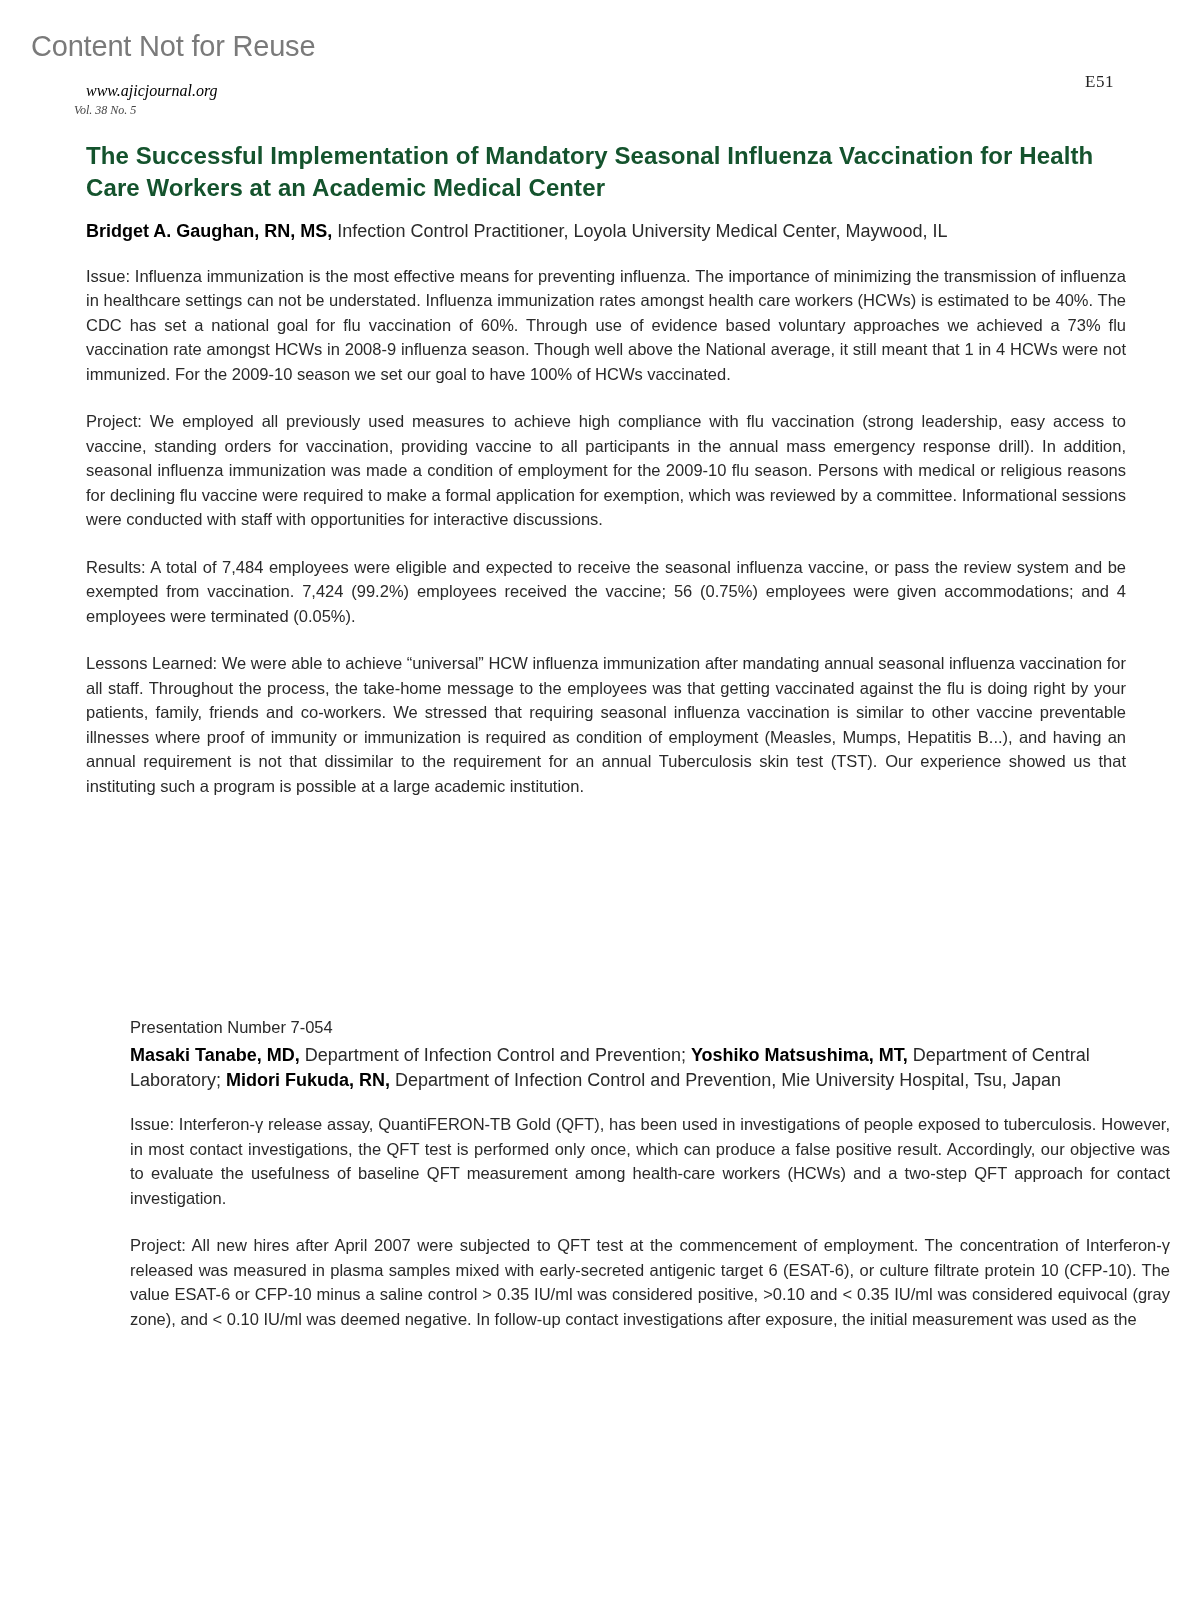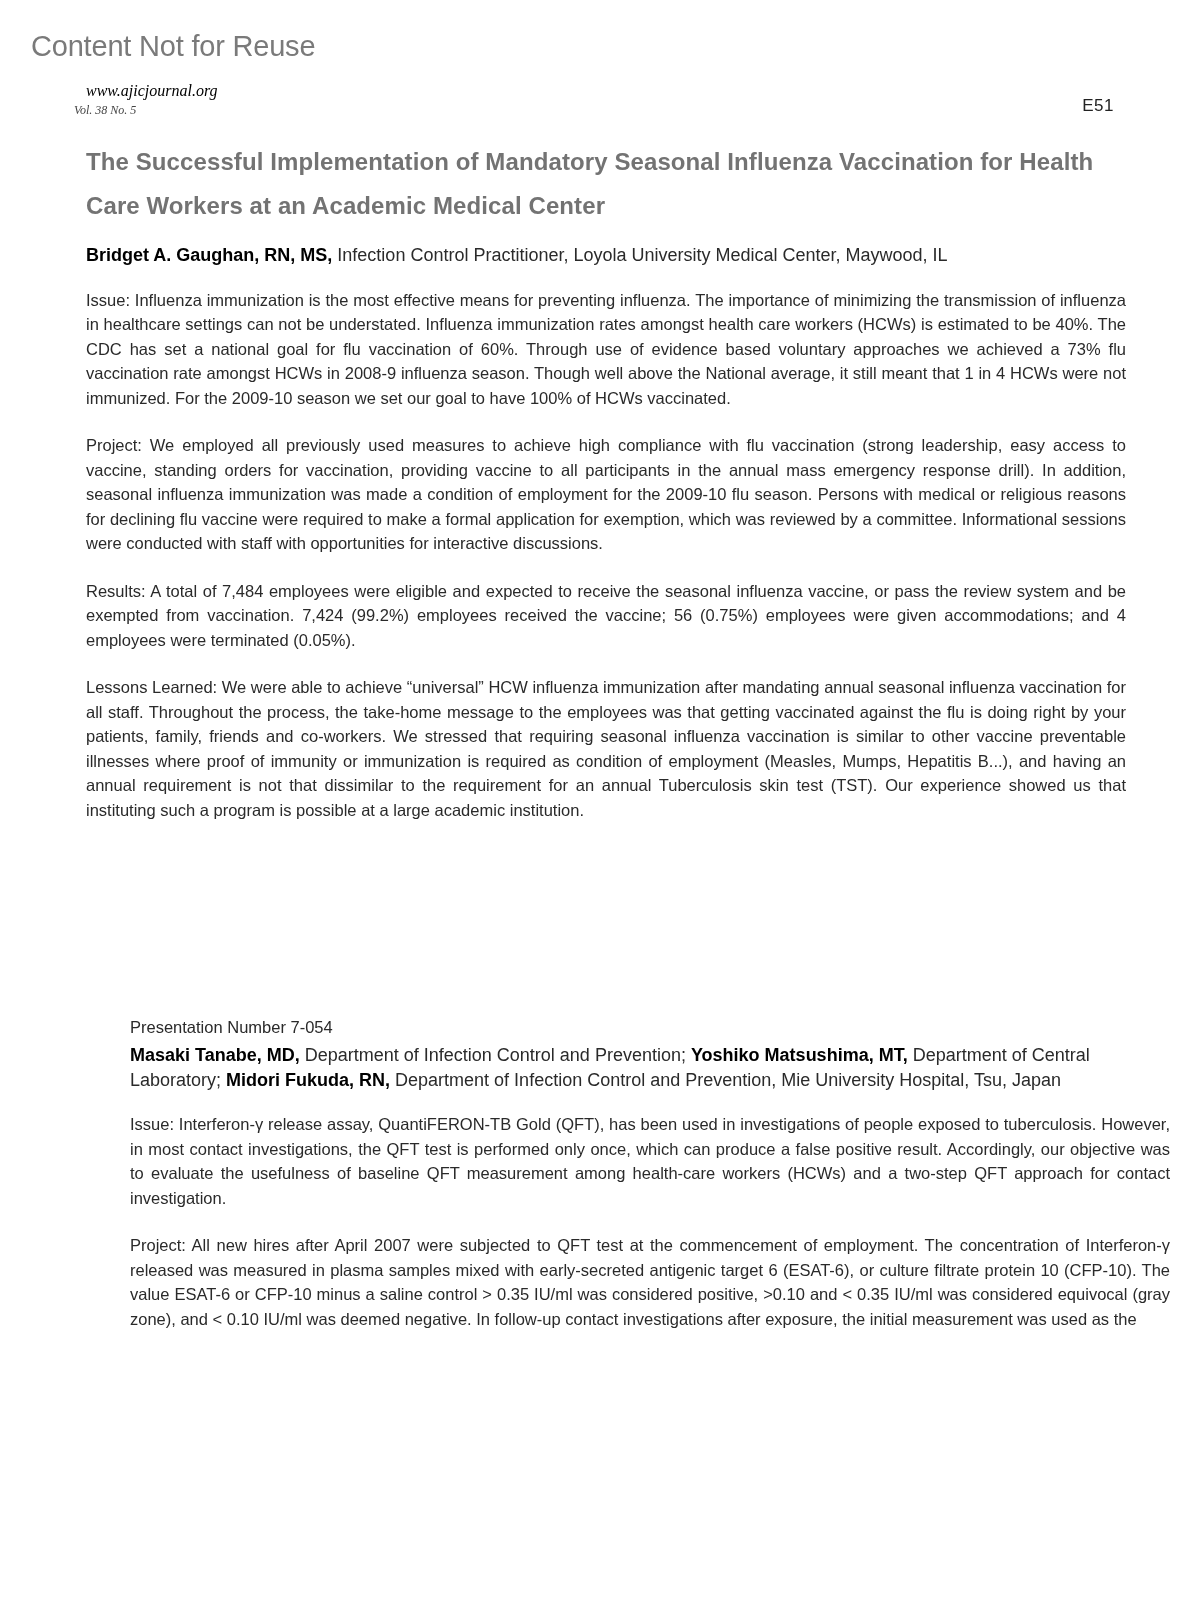--- a/index.html
+++ b/index.html
@@ -1,23 +1,23 @@
 <!DOCTYPE html>
 <html><head>
 <meta charset="utf-8">
 <style>
   html, body { margin: 0; padding: 0; background: #ffffff; }
   body { width: 1200px; height: 1607px; position: relative; overflow: hidden; font-family: "Liberation Sans", sans-serif; color: #1a1a1a; }
   .watermark { position: absolute; left: 31px; top: 30px; font-size: 29px; color: #7a7a7a; font-family: "Liberation Sans", sans-serif; letter-spacing: -0.2px; }
   .journal-url { position: absolute; left: 86px; top: 82px; font-family: "Liberation Serif", serif; font-style: italic; font-size: 16px; color: #000000; }
   .journal-vol { position: absolute; left: 74px; top: 103px; font-family: "Liberation Serif", serif; font-style: italic; font-size: 12px; color: #444; }
-  .page-number { position: absolute; right: 86px; top: 96px; font-size: 17px; color: #222; font-family: Liberation Sans, sans-serif; letter-spacing: 0.5px; }
+  .page-number { position: absolute; right: 86px; top: 72px; font-size: 17px; color: #222; font-family: Liberation Serif, serif; letter-spacing: 0.5px; }
   .abstract { position: absolute; left: 86px; width: 1040px; }
   .pres-num { font-size: 16.5px; color: #2a2a2a; margin: 0 0 6px 0; }
-  .title { font-size: 24px; font-weight: bold; line-height: 44px; margin: 0 0 15px 0; color: #737373; letter-spacing: 0.1px; }
+  .title { font-size: 24px; font-weight: bold; line-height: 32px; margin: 0 0 15px 0; color: #14532d; letter-spacing: 0.1px; }
   .authors { font-size: 18px; line-height: 24.5px; margin: 0 0 20px 0; color: #2a2a2a; }
   .authors b { color: #000; }
   .para { font-size: 16.5px; line-height: 24.5px; text-align: justify; margin: 0 0 23px 0; color: #2a2a2a; }
   #abs1 { top: 140px; }
   #abs2 { top: 1018px; margin-left: 44px; }
 </style>
 </head>
 <body>
 
 <div class="watermark">Content Not for Reuse</div>

